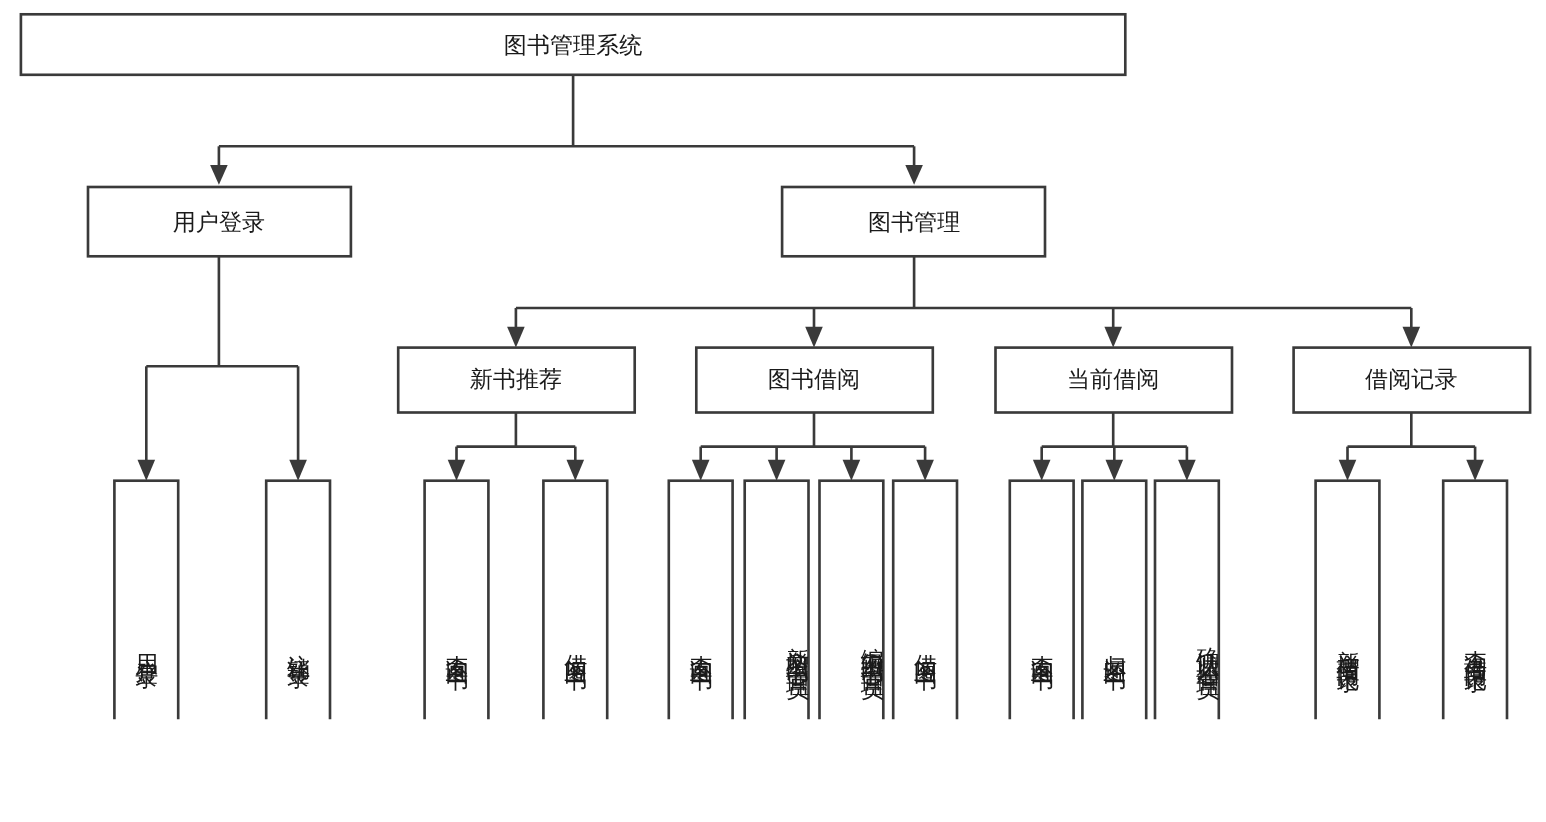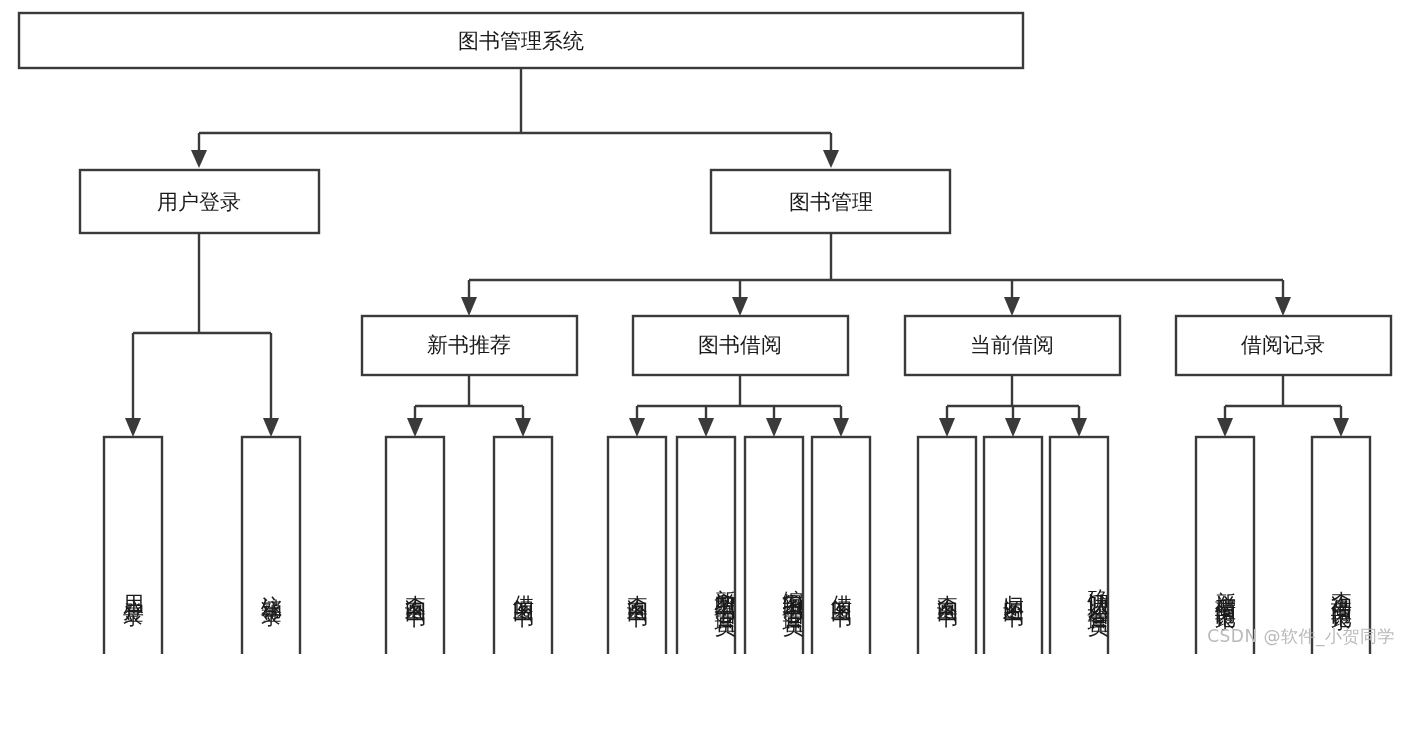--- a/index.html
+++ b/index.html
@@ -221,14 +221,13 @@
   <div class="leaf-label-wrap" style="left:745px; top:437px; width:58px; height:298px; align-items:flex-start; padding-top:8px; box-sizing:border-box;">编辑图书（管理员）</div>
   <div class="leaf-label-wrap" style="left:812px; top:437px; width:58px; height:298px;">借阅图书</div>
 
   <div class="leaf-label-wrap" style="left:918px; top:437px; width:58px; height:298px;">查询图书</div>
   <div class="leaf-label-wrap" style="left:984px; top:437px; width:58px; height:298px;">归还图书</div>
   <div class="leaf-label-wrap" style="left:1050px; top:437px; width:58px; height:298px; align-items:flex-start; padding-top:8px; box-sizing:border-box;">确认归还（管理员）</div>
 
   <div class="leaf-label-wrap" style="left:1196px; top:437px; width:58px; height:298px;">新增借阅记录</div>
   <div class="leaf-label-wrap" style="left:1312px; top:437px; width:58px; height:298px;">查询借阅记录</div>
 
-  <div class="watermark">CSDN @软件_小贺同学</div>
 </div>
 
 </body></html>

